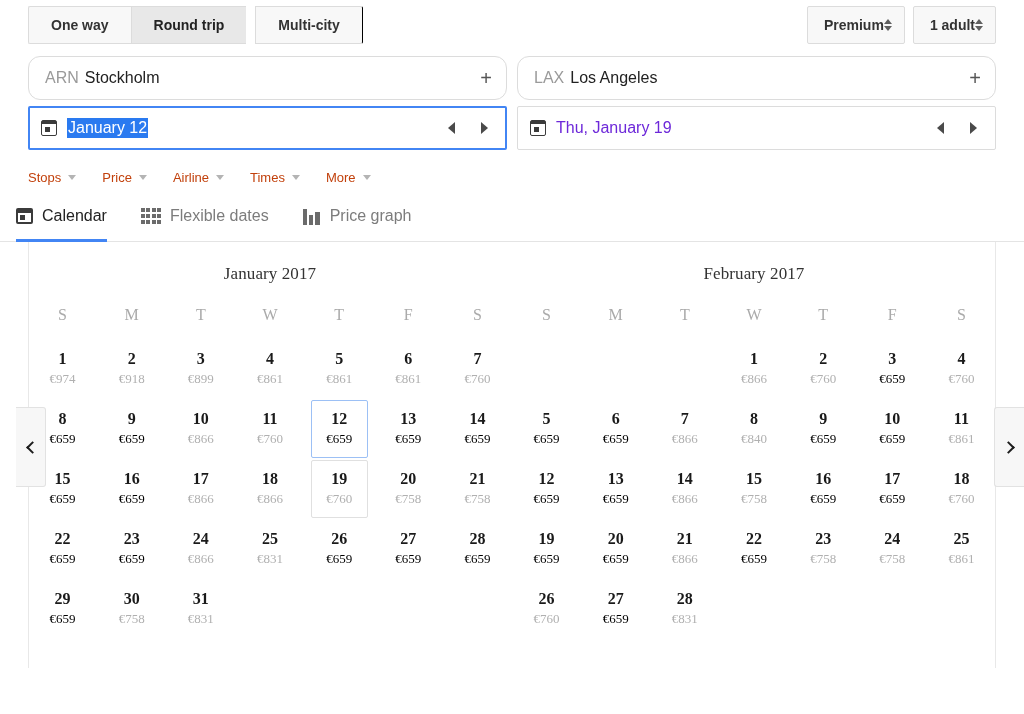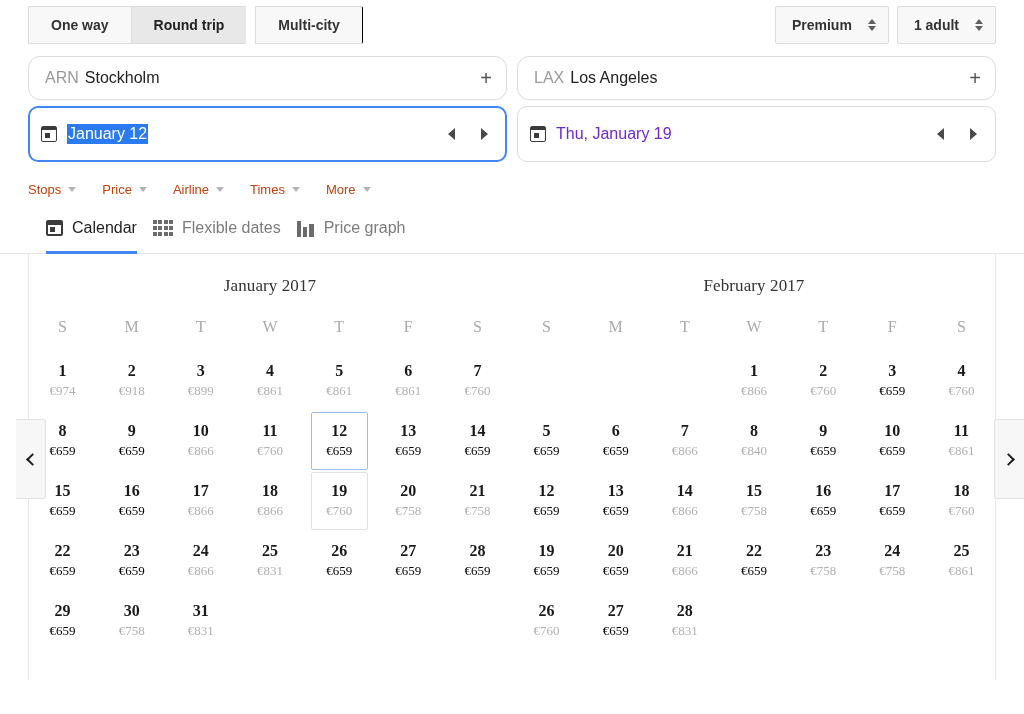--- a/index.html
+++ b/index.html
@@ -36,21 +36,21 @@
     white-space: nowrap;
   }
   .seg-btn:first-child { border-radius: 2px 0 0 2px; }
   .seg-btn:last-child { border-right: 1px solid #000000; border-radius: 0 2px 2px 0; margin-left: 9px; }
   .seg-btn.active { background: #e8e8e8; color: #222; }
 
   .right-controls { display: flex; gap: 8px; }
   .pill-select {
     height: 38px;
     padding: 0 12px 0 16px;
-    display: flex; align-items: center; gap: 16px;
+    display: flex; align-items: center; gap: 0;
     background: #f8f8f8;
     border: 1px solid #dcdcdc;
     border-radius: 2px;
     font-size: 14px; font-weight: bold; color: #333;
     cursor: pointer; white-space: nowrap;
   }
   .updown { display: flex; flex-direction: column; gap: 2px; line-height: 0; }
   .tri-up {
     width: 0; height: 0;
     border-left: 4.5px solid transparent;
@@ -94,23 +94,23 @@
 
   
   .row-dates {
     display: flex;
     gap: 10px;
     padding: 0 28px;
     margin-top: 6px;
   }
   .date-field {
     flex: 1;
-    height: 56px;
+    height: 44px;
     border: 1px solid #dcdcdc;
-    border-radius: 10px;
+    border-radius: 2px;
     background: #fff;
     display: flex; align-items: center;
     padding: 0 12px 0 12px;
     position: relative;
   }
   .date-field.focused {
     border: 2px solid #4285f4;
     padding: 0 11px 0 11px;
   }
   .cal-glyph {
@@ -176,22 +176,22 @@
   .caret {
     width: 0; height: 0;
     border-left: 4.5px solid transparent;
     border-right: 4.5px solid transparent;
     border-top: 5px solid #b4b4b4;
   }
 
   
   .tabs {
     display: flex; align-items: center;
-    gap: 16px;
-    padding: 0 46px;
+    gap: 34px;
+    padding: 0 16px;
     height: 42px;
     border-bottom: 1px solid #e4e4e4;
     position: relative;
   }
   .tab {
     display: flex; align-items: center; gap: 9px;
     height: 100%;
     padding-bottom: 9px;
     font-size: 16px;
     color: #7c7c7c;

